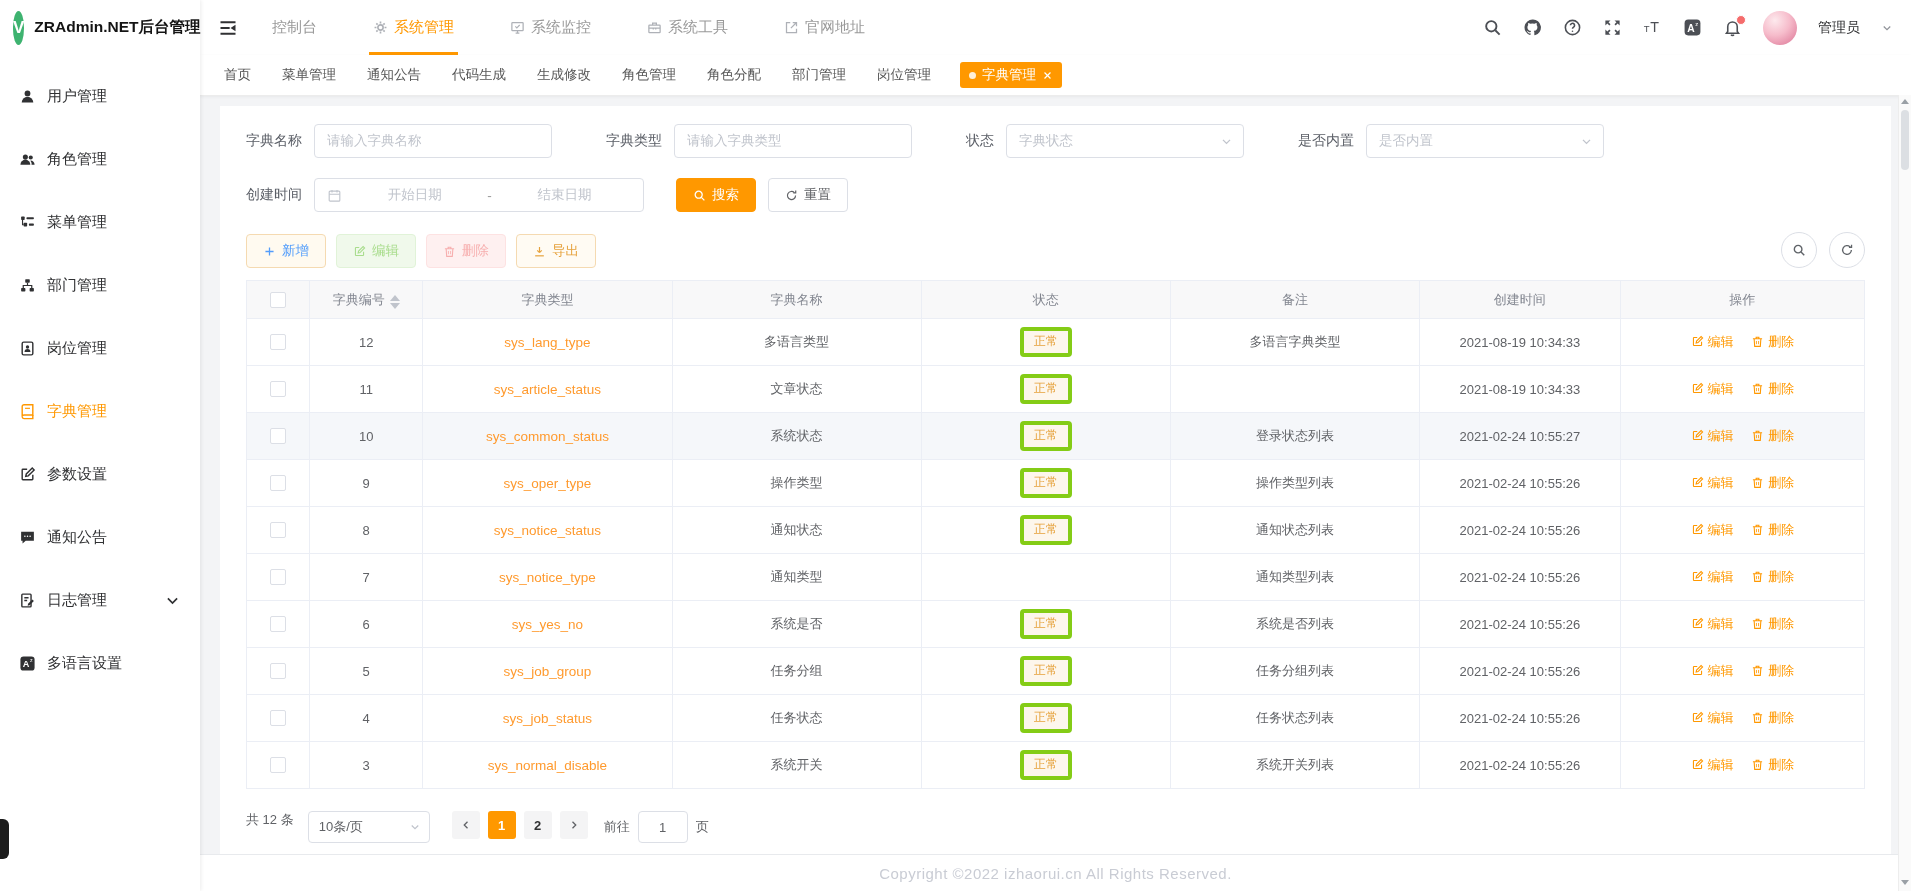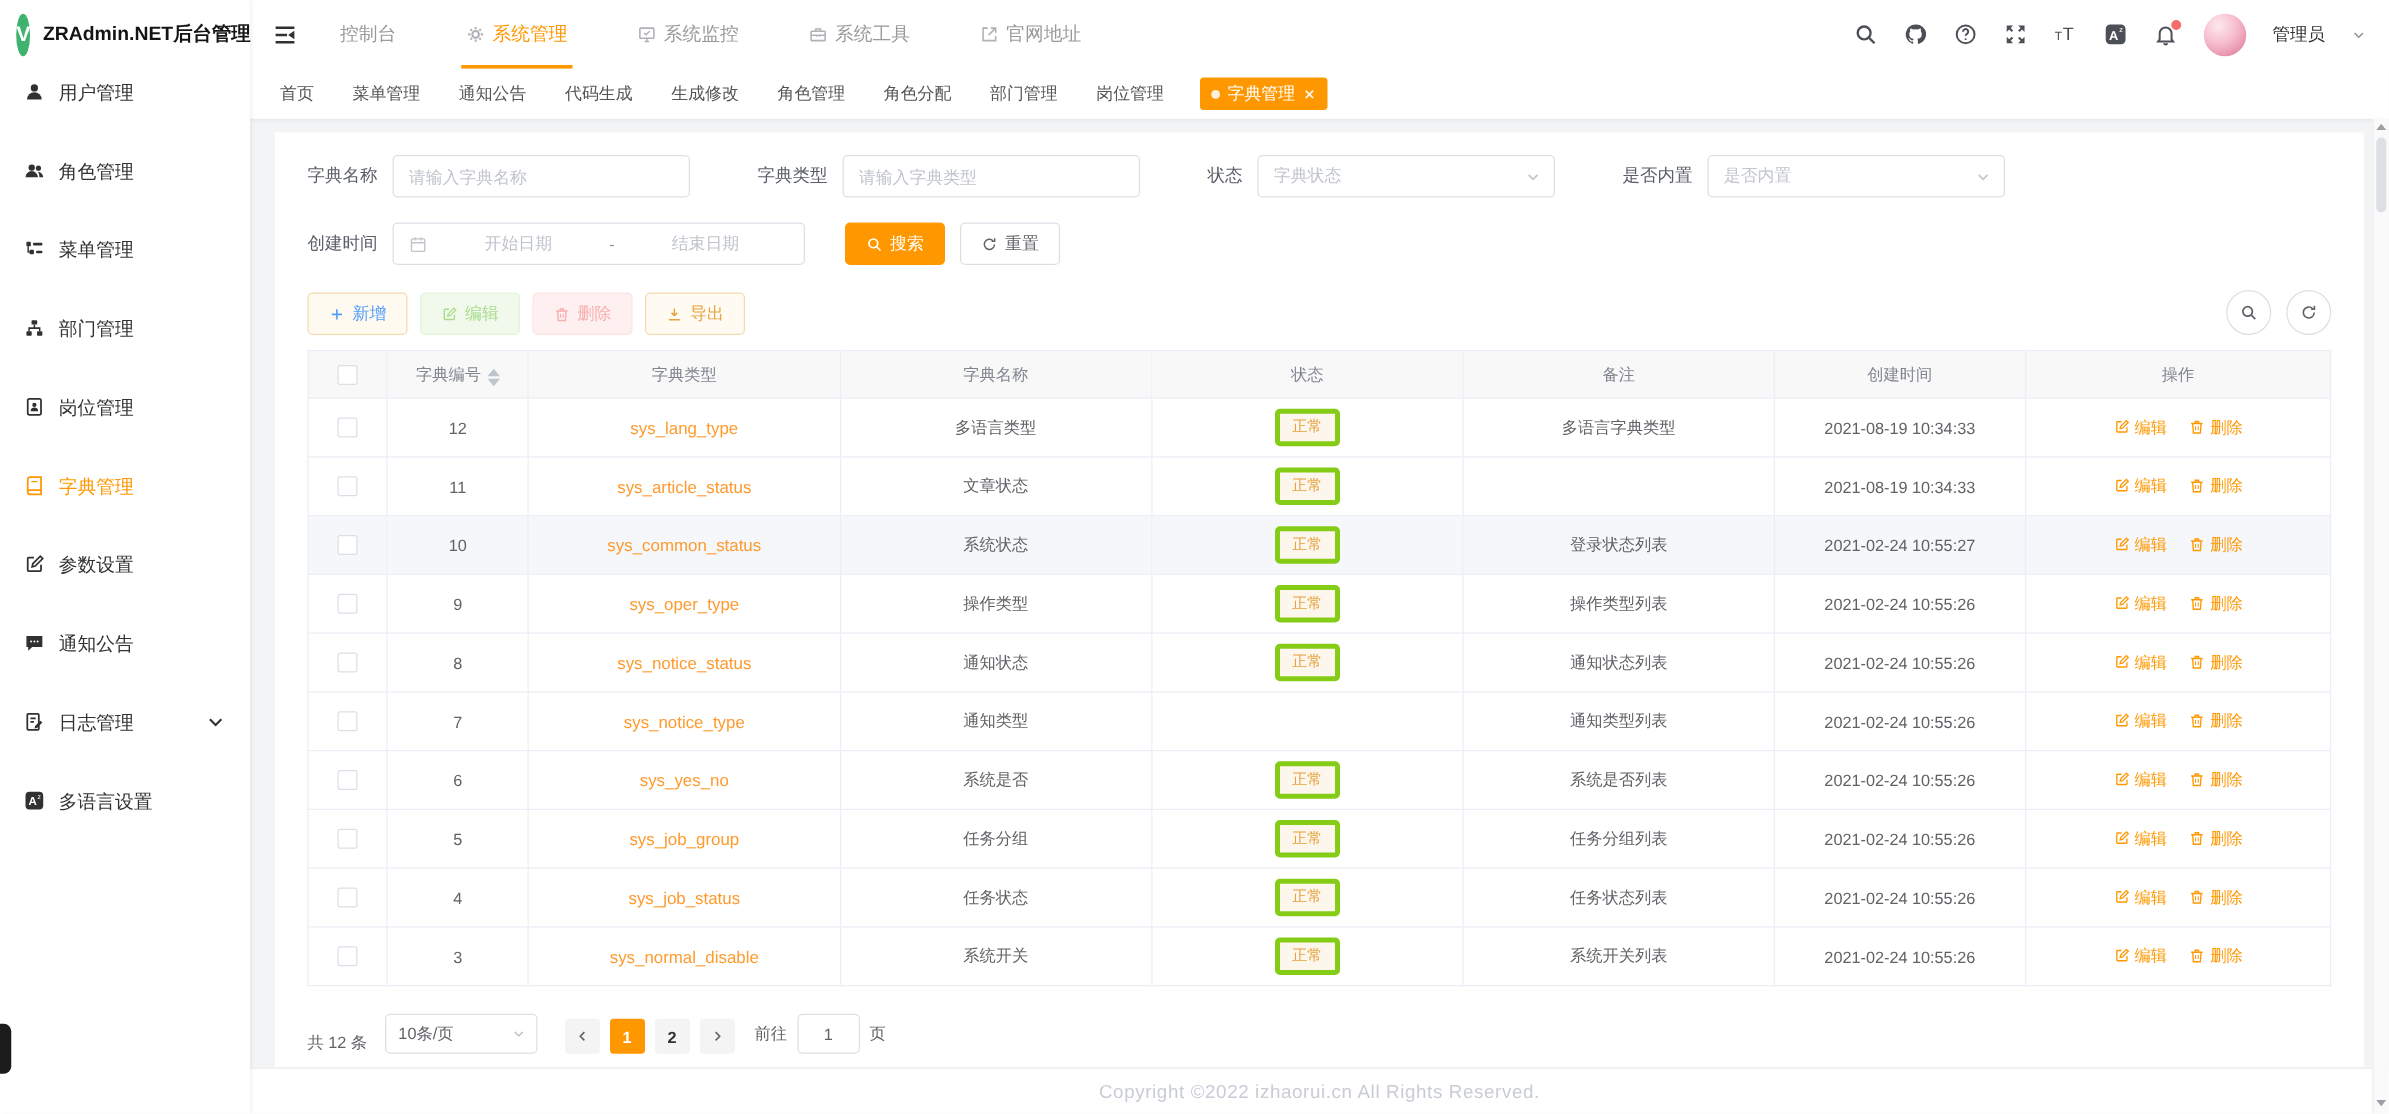--- a/index.html
+++ b/index.html
@@ -9,21 +9,21 @@
   .ic{display:inline-flex;width:16px;height:16px;flex:none}
   .ic svg{width:100%;height:100%;display:block}
 
   
   .sidebar{width:200px;background:#fff;box-shadow:1px 0 4px rgba(0,0,0,.08);z-index:3;flex:none}
   .logo{height:55px;display:flex;align-items:center;gap:10px;padding:0 13px}
   .logo-circle{width:34px;height:34px;border-radius:50%;background:#3eb370;color:#fff;
                display:flex;align-items:center;justify-content:center;font-weight:bold;font-size:17px}
   .logo-title{font-weight:bold;color:#141414;font-size:15.5px;white-space:nowrap}
   .side-menu{padding-top:10px}
-  .side-item{height:63px;display:flex;align-items:flex-start;gap:11px;padding:0 19px;
+  .side-item{height:63px;display:flex;align-items:center;gap:11px;padding:0 19px;
              color:#303133;font-size:15px;cursor:pointer}
   .side-item .ic{width:17px;height:17px;color:#303133}
   .side-item.active, .side-item.active .ic{color:#ff9800}
   .side-arrow{margin-left:auto;width:12px;height:12px;color:#909399}
   .side-thumb{position:absolute;left:0;bottom:32px;width:9px;height:40px;background:#1c1c1c;
               border-radius:0 6px 6px 0;z-index:9}
 
   
   .main{flex:1;display:flex;flex-direction:column;min-width:0;position:relative}
 
@@ -58,21 +58,21 @@
   .content{flex:1;display:flex;flex-direction:column;background:#f3f4f6;min-height:0}
   .card-wrap{flex:1;padding:10px 20px 0;display:flex;min-height:0}
   .card{flex:1;background:#fff;padding:18px 26px 0}
 
   
   .form-row{display:flex;align-items:center;margin-bottom:20px}
   .fgroup{display:flex;align-items:center;margin-right:54px}
   .flabel{font-size:14px;color:#5a5e66;margin-right:12px;white-space:nowrap}
   .inp{width:238px;height:34px;border:1px solid #dcdfe6;border-radius:4px;padding:0 12px;
        font-size:13.5px;color:#606266;outline:none;box-sizing:border-box;background:#fff;
-       font-family:Liberation Sans, sans-serif}
+       font-family:Liberation Serif, serif}
   .inp::placeholder{color:#c0c4cc}
   .selbox{width:238px;height:34px;border:1px solid #dcdfe6;border-radius:4px;display:flex;
           align-items:center;padding:0 10px 0 12px;color:#c0c4cc;font-size:13.5px;cursor:pointer;
           box-sizing:border-box;background:#fff}
   .selbox .caret{margin-left:auto;width:13px;height:13px;color:#c0c4cc}
   .datebox{width:330px;height:34px;border:1px solid #dcdfe6;border-radius:4px;display:flex;
            align-items:center;padding:0 12px;box-sizing:border-box;font-size:13.5px;color:#c0c4cc;background:#fff}
   .datebox .ic{width:15px;height:15px;color:#c0c4cc;margin-right:6px}
   .date-part{flex:1;text-align:center}
   .date-sep{padding:0 6px;color:#999}
@@ -110,21 +110,21 @@
   .sort .up{border-bottom:6px solid #c0c4cc}
   .sort .down{border-top:6px solid #c0c4cc}
   .type-link{color:#ff9a2e;cursor:pointer;font-size:13.5px}
   .badge{display:inline-block;padding:3px 10px;font-size:12px;border-radius:4px;background:#fdf6ec;
          border:4px solid #84cc16;color:#e6a23c;line-height:1.3}
   .op{display:inline-flex;align-items:center;gap:4px;color:#ff9800;cursor:pointer;font-size:13px}
   .op + .op{margin-left:14px}
   .op .ic{width:13px;height:13px}
 
   
-  .pagination{display:flex;align-items:flex-end;margin:22px 0 0;padding-bottom:26px;font-size:13px;color:#606266}
+  .pagination{display:flex;align-items:flex-start;margin:22px 0 0;padding-bottom:26px;font-size:13px;color:#606266}
   .pg-total{margin-right:14px}
   .pg-size{width:102px;height:30px;border:1px solid #dcdfe6;border-radius:4px;display:flex;align-items:center;
            padding:0 8px 0 10px;color:#606266;cursor:pointer;margin-right:18px;background:#fff}
   .pg-size .caret{margin-left:auto;width:12px;height:12px;color:#c0c4cc}
   .pg-btn{min-width:28px;height:28px;border-radius:3px;background:#f4f4f5;display:inline-flex;
           align-items:center;justify-content:center;color:#606266;cursor:pointer;margin:0 4px}
   .pg-btn .ic{width:12px;height:12px}
   .pg{min-width:28px;height:28px;border-radius:3px;background:#f4f4f5;display:inline-flex;
       align-items:center;justify-content:center;color:#303133;cursor:pointer;margin:0 4px;font-weight:bold}
   .pg.active{background:#ff9800;color:#fff}

